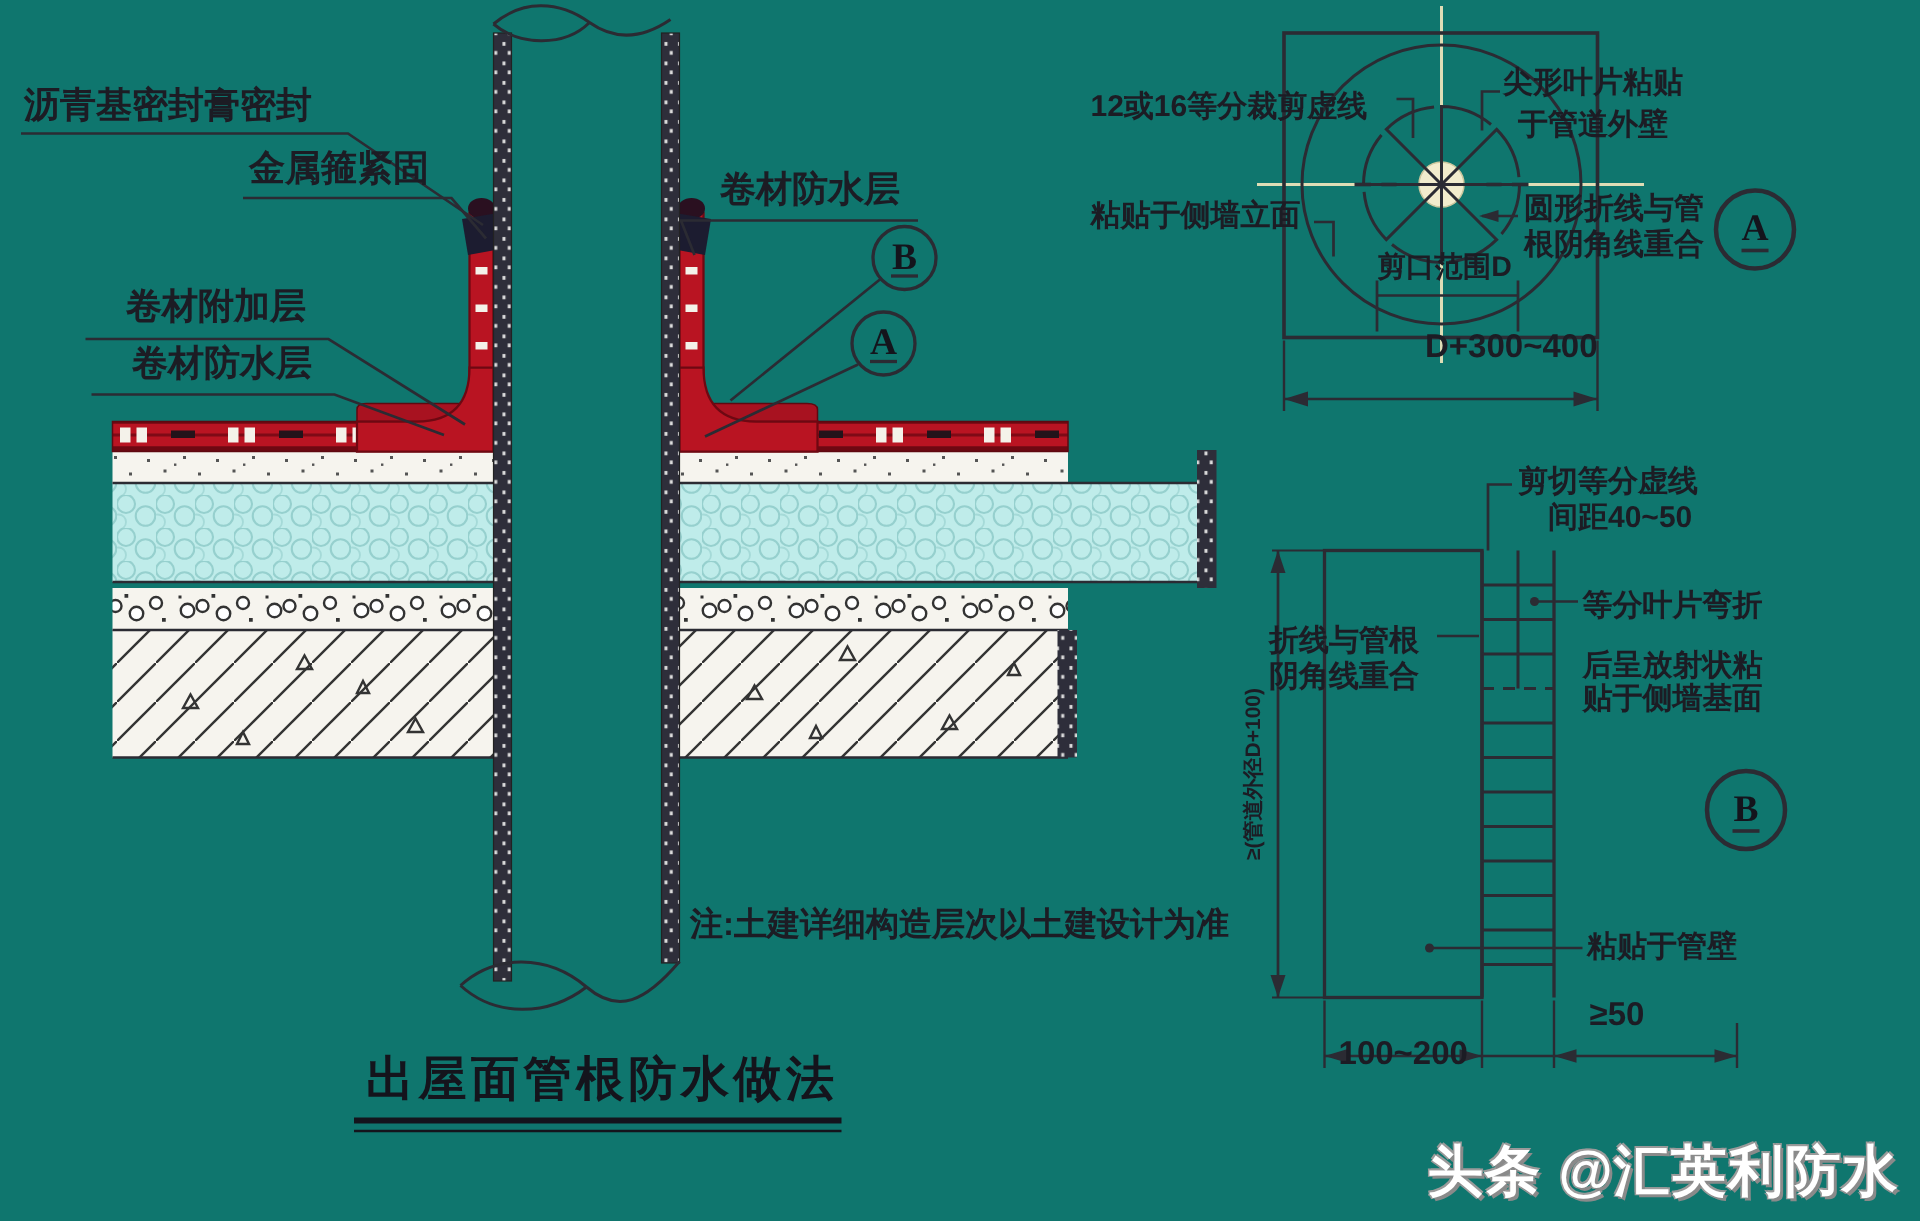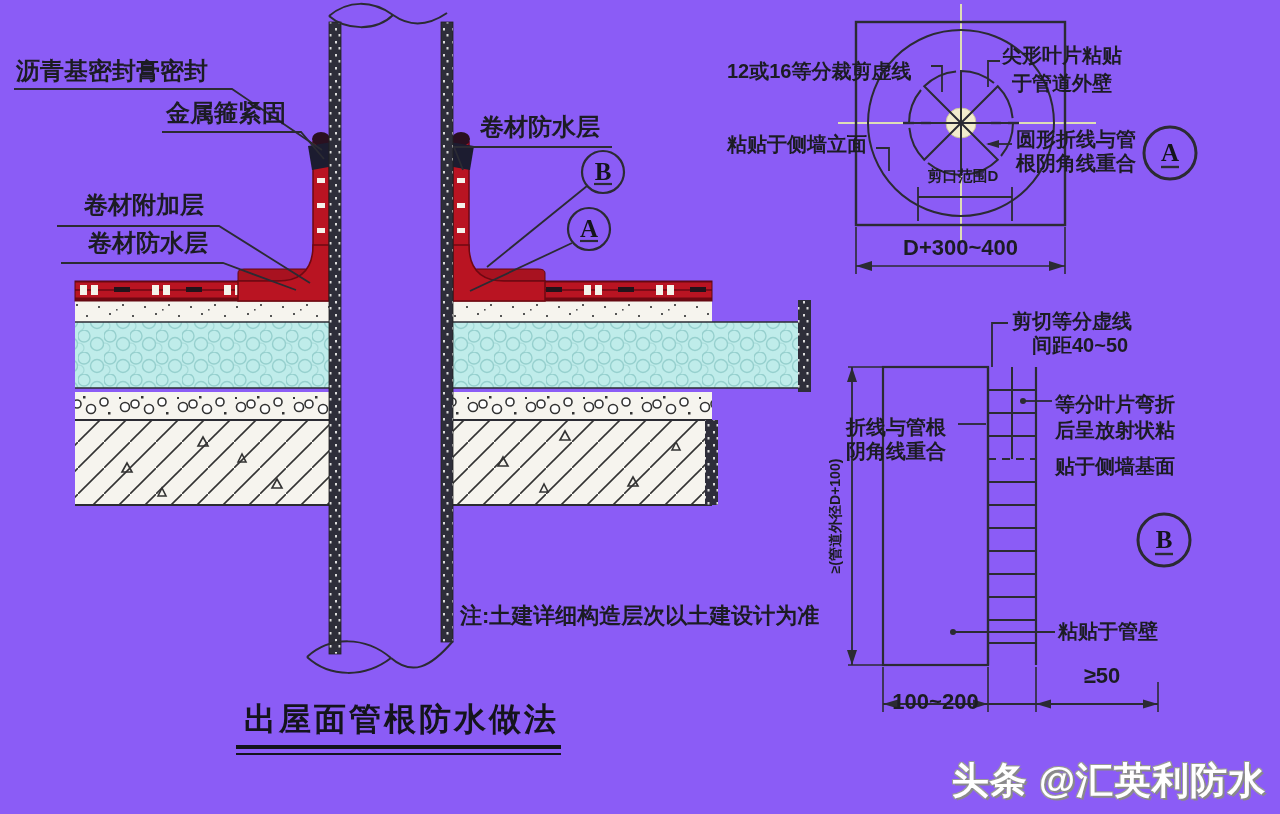--- a/index.html
+++ b/index.html
@@ -1,20 +1,20 @@
 <!DOCTYPE html>
 <html><head>
 <meta charset="utf-8">
 <style>
   html,body{margin:0;padding:0;}
-  .canvas{position:relative;width:1280px;height:814px;background:#8b5cf6;overflow:hidden;
+  .canvas{position:relative;width:1280px;height:814px;background:#0f766e;overflow:hidden;
           font-family:"Liberation Sans",sans-serif;text-decoration:underline;}
   svg{position:absolute;left:0;top:0;}
   .lbl{position:absolute;font-weight:bold;color:#1c1c24;white-space:nowrap;line-height:1.12;}
-  .fs24{font-size:24px;} .fs22{font-size:22px;} .fs20{font-size:20px;} .fs19{font-size:15px;}
+  .fs24{font-size:24px;} .fs22{font-size:22px;} .fs20{font-size:20px;} .fs19{font-size:19px;}
   .center{text-align:center;}
   .callout{font-family:"Liberation Serif",serif;font-weight:bold;color:#14141c;text-align:center;}
   .title{font-size:32px;letter-spacing:3px;color:#14141c;}
   .vtext{position:absolute;left:836px;top:516px;transform:translate(-50%,-50%) rotate(-90deg);
          font-size:14px;font-weight:bold;color:#1c1c24;white-space:nowrap;}
   .watermark{position:absolute;right:14px;top:756px;font-size:37px;font-weight:bold;
              color:#ffffff;letter-spacing:1px;
              text-shadow:2px 2px 0 #8a8a8a,-1px -1px 0 #9a9a9a,1px -1px 0 #9a9a9a,-1px 1px 0 #9a9a9a;}
 </style>
 </head>
@@ -281,31 +281,31 @@
 <div class="lbl fs22" style="left:460px;top:604px;">注:土建详细构造层次以土建设计为准</div>
 <div class="lbl title" style="left:244px;top:702px;">出屋面管根防水做法</div>
 
 <div class="lbl fs20" style="left:727px;top:60px;">12或16等分裁剪虚线</div>
 <div class="lbl fs20" style="left:1002px;top:44px;">尖形叶片粘贴</div>
 <div class="lbl fs20" style="left:1012px;top:72px;">于管道外壁</div>
 <div class="lbl fs20" style="left:727px;top:133px;">粘贴于侧墙立面</div>
 <div class="lbl fs20" style="left:1016px;top:128px;">圆形折线与管</div>
 <div class="lbl fs20" style="left:1016px;top:152px;">根阴角线重合</div>
 <div class="lbl fs19 center" style="left:908px;top:168px;width:110px;">剪口范围D</div>
-<div class="lbl fs22 center" style="left:856px;top:236px;width:209px;">D+300~400</div>
+<div class="lbl fs22 center" style="left:856px;top:219px;width:209px;text-align:right;">D+300~400</div>
 <div class="lbl callout" style="left:1156px;top:139px;width:28px;font-size:25px;">A</div>
 
 <div class="lbl fs20" style="left:1012px;top:310px;">剪切等分虚线</div>
 <div class="lbl fs20" style="left:1032px;top:334px;">间距40~50</div>
 <div class="lbl fs20" style="left:846px;top:416px;">折线与管根</div>
 <div class="lbl fs20" style="left:846px;top:440px;">阴角线重合</div>
 <div class="lbl fs20" style="left:1055px;top:393px;">等分叶片弯折</div>
-<div class="lbl fs20" style="left:1055px;top:419px;">后呈放射状粘</div>
+<div class="lbl fs20" style="left:1055px;top:433px;">后呈放射状粘</div>
 <div class="lbl fs20" style="left:1055px;top:455px;text-align:right;">贴于侧墙基面</div>
 <div class="lbl fs20" style="left:1058px;top:620px;">粘贴于管壁</div>
 <div class="vtext">≥(管道外径D+100)</div>
 <div class="lbl fs22 center" style="left:878px;top:668px;width:115px;margin-top:22px;">100~200</div>
-<div class="lbl fs22 center" style="left:1038px;top:664px;width:80px;padding-left:24px;">≥50</div>
+<div class="lbl fs22 center" style="left:1038px;top:664px;width:80px;">≥50</div>
 <div class="lbl callout" style="left:1150px;top:526px;width:28px;font-size:25px;">B</div>
 
 <div class="watermark">头条 @汇英利防水</div>
 
 </div>
 
 </body></html>

